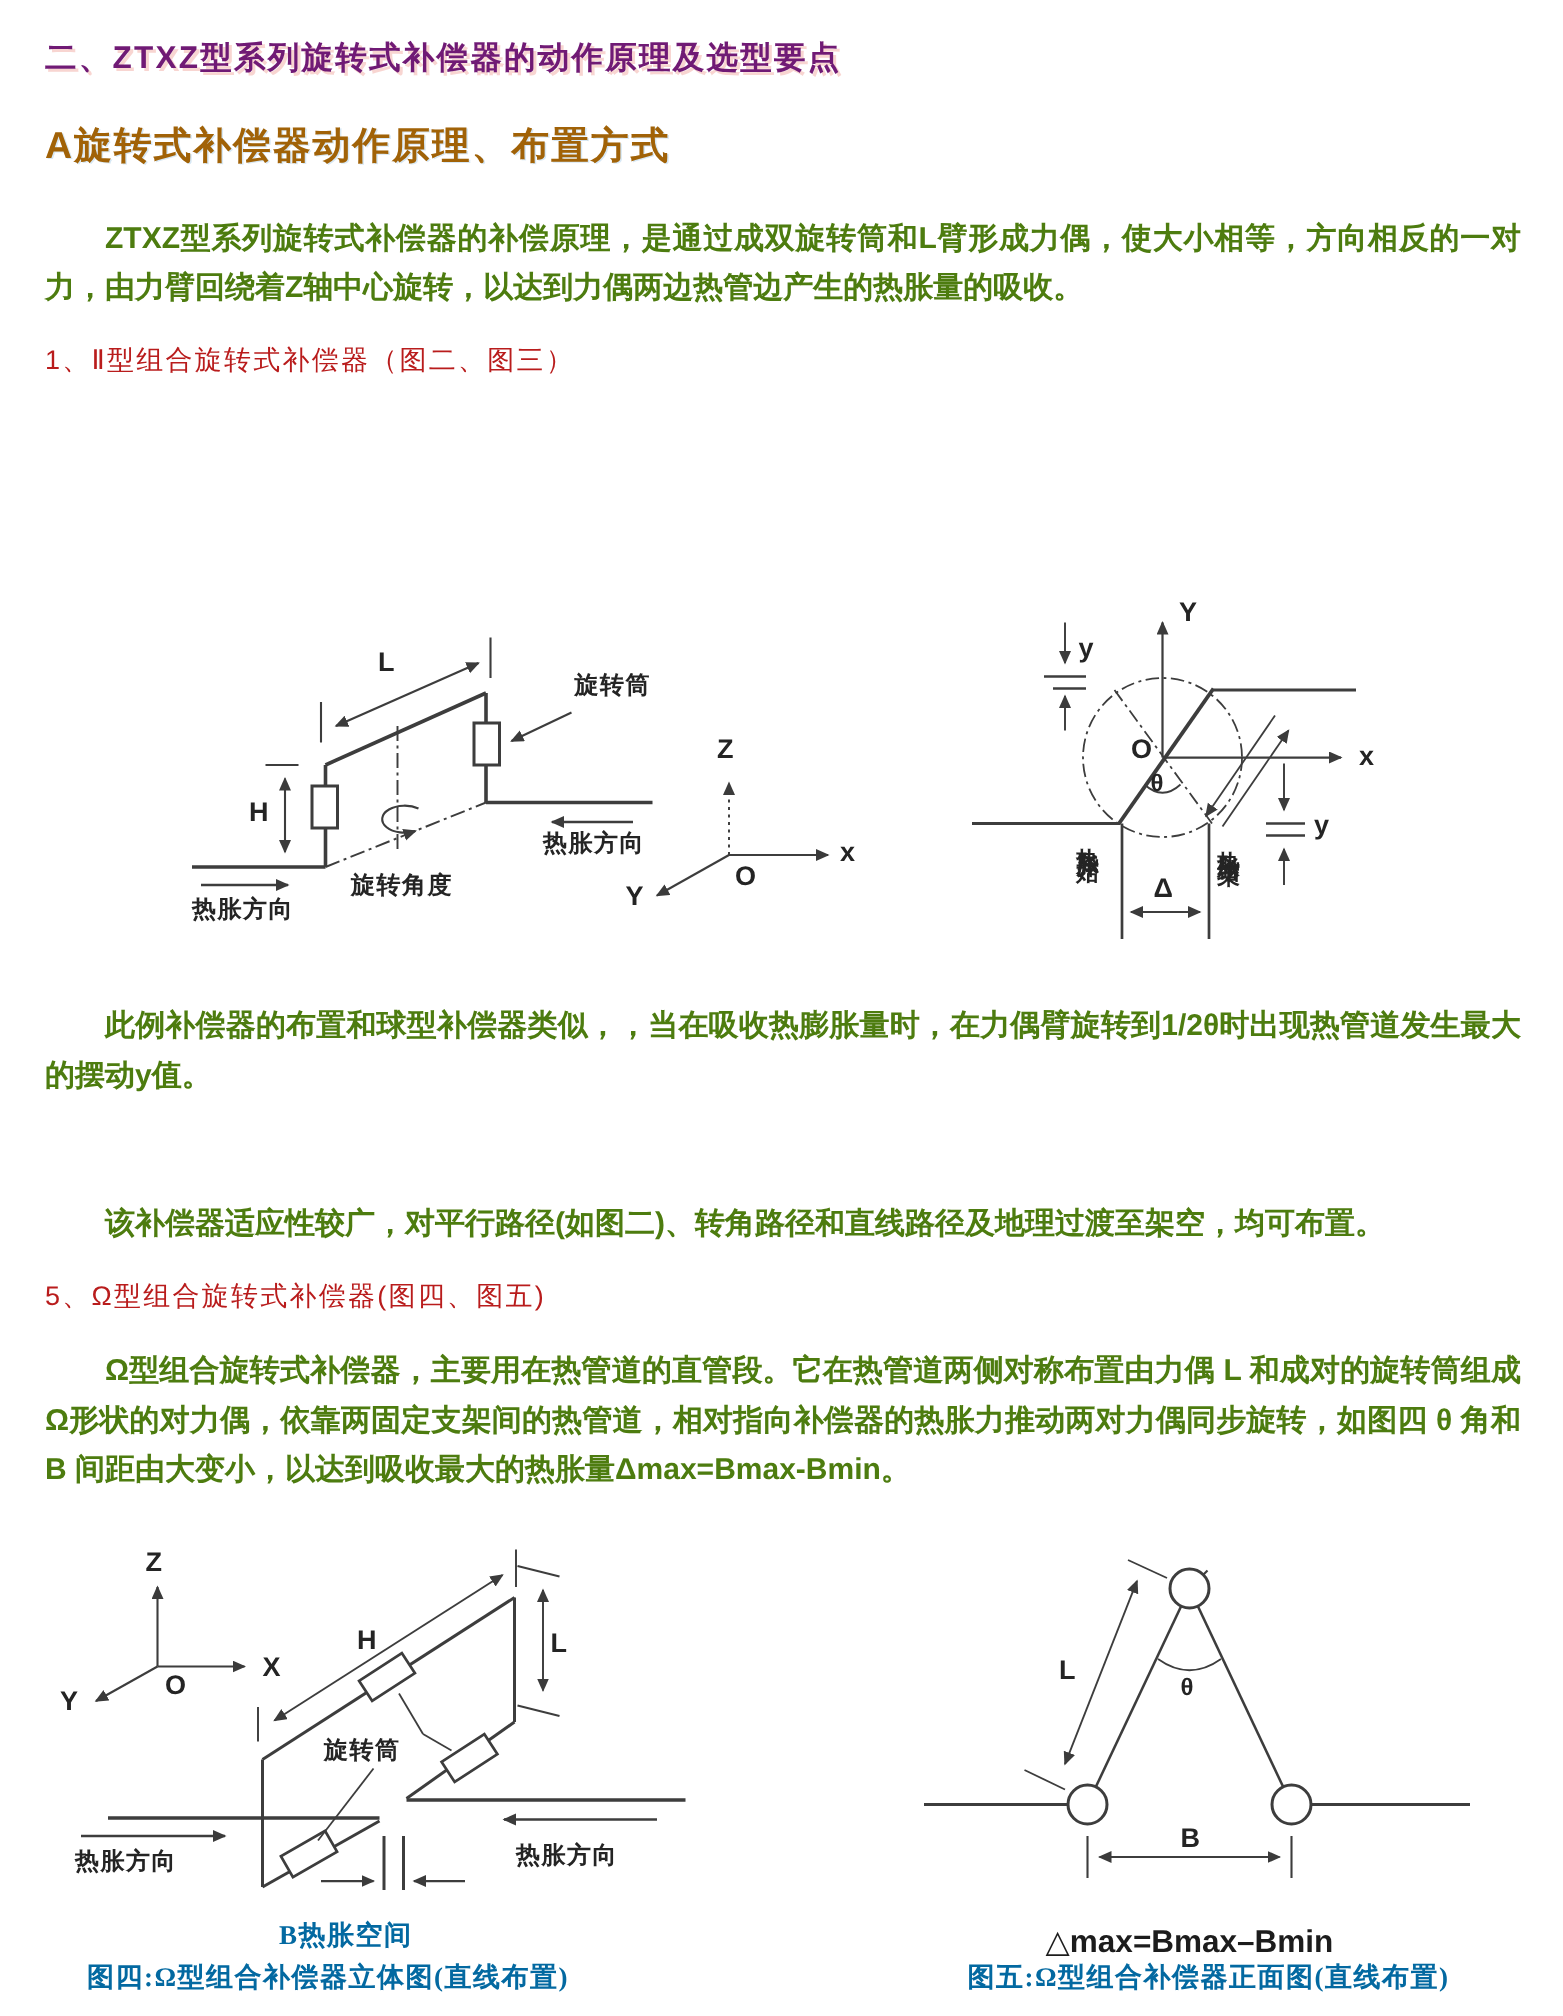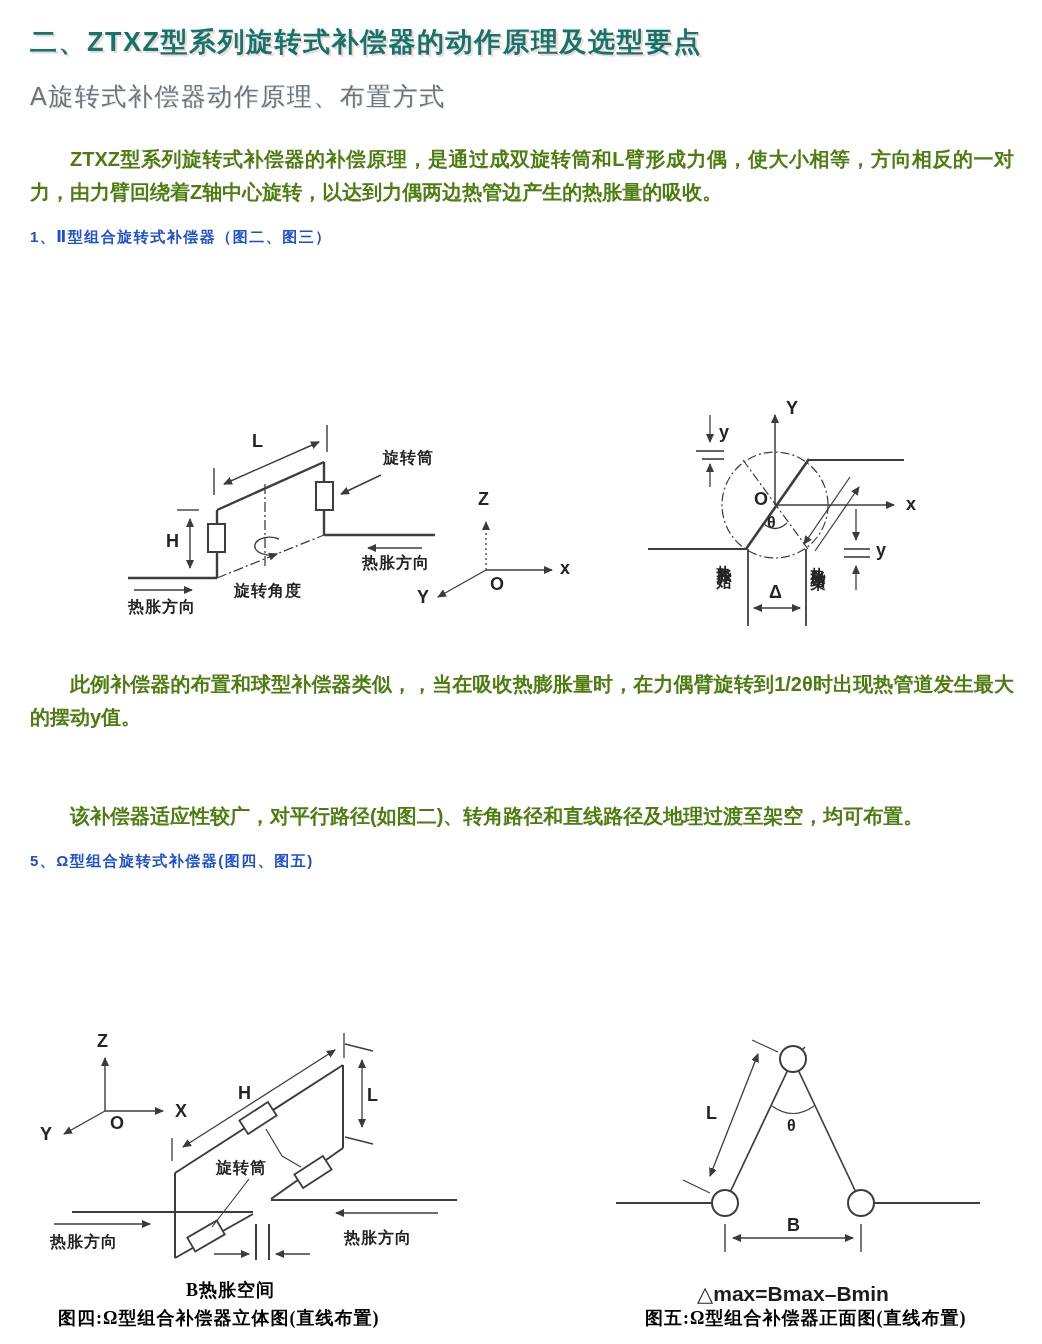--- a/index.html
+++ b/index.html
@@ -1,38 +1,38 @@
 <!DOCTYPE html>
 <html><head>
 <meta charset="utf-8">
 <style>
   * { margin:0; padding:0; box-sizing:border-box; }
   html,body { background:#ffffff; }
   body { font-family:"Liberation Sans","DejaVu Sans",sans-serif; }
   .page { position:relative; width:1042px; height:1344px; background:#fff; overflow:hidden; color:#171717; }
 
-  .h1 { position:absolute; left:30px; top:24px; font-size:27px; font-weight:bold;
-        color:#0f766e; letter-spacing:1.5px; text-shadow:2px 2px 0 rgba(236,136,124,.35); white-space:nowrap; }
-  .h2 { position:absolute; left:30px; top:80px; font-size:25px; font-weight:normal;
-        color:#737373; letter-spacing:1.5px; text-shadow:1px 1px 0 rgba(140,190,225,.35); white-space:nowrap;text-align:center; }
-  .h3 { position:absolute; left:30px; font-size:15px; font-weight:bold; color:#1d4ed8; letter-spacing:1.5px; white-space:nowrap; }
+  .h1 { position:absolute; left:30px; top:24px; font-size:21px; font-weight:bold;
+        color:#701a75; letter-spacing:1.5px; text-shadow:2px 2px 0 rgba(236,136,124,.35); white-space:nowrap; }
+  .h2 { position:absolute; left:30px; top:80px; font-size:25px; font-weight:bold;
+        color:#a16207; letter-spacing:1.5px; text-shadow:1px 1px 0 rgba(140,190,225,.35); white-space:nowrap;text-align:center; }
+  .h3 { position:absolute; left:30px; font-size:18px; font-weight:normal; color:#b91c1c; letter-spacing:1.5px; white-space:nowrap; }
 
   .body-p { position:absolute; left:30px; width:984px; font-size:20px; line-height:33px;
             font-weight:bold; color:#4d7c0f; text-align:justify; text-indent:2em; }
 
   .fig { position:absolute; }
   .fig svg { position:absolute; left:0; top:0; display:block; }
 
   .lbl { position:absolute; font-size:16px; font-weight:bold; color:#242424; white-space:nowrap; line-height:1; }
   .lbl.big { font-size:18px; }
   .lbl.cn17 { font-size:16px; letter-spacing:1px; }
   .vtext { position:absolute; writing-mode:vertical-rl; text-orientation:upright;
            font-size:15px; font-weight:bold; letter-spacing:3px; line-height:1; color:#242424; }
   .caption { position:absolute; font-family:"Liberation Serif","DejaVu Serif",serif;
-             font-weight:bold; font-size:18px; color:#000000; white-space:nowrap; letter-spacing:1px; }
+             font-weight:bold; font-size:18px; color:#0369a1; white-space:nowrap; letter-spacing:1px; }
   .formula { position:absolute; font-size:21px; font-weight:bold; color:#1c1c1c; text-align:center; white-space:nowrap; }
 </style>
 </head>
 <body>
 
 <div class="page">
 
   <div class="h1">二、ZTXZ型系列旋转式补偿器的动作原理及选型要点</div>
   <div class="h2">A旋转式补偿器动作原理、布置方式</div>
   <p class="body-p" style="top:143px">ZTXZ型系列旋转式补偿器的补偿原理，是通过成双旋转筒和L臂形成力偶，使大小相等，方向相反的一对力，由力臂回绕着Z轴中心旋转，以达到力偶两边热管边产生的热胀量的吸收。</p>
@@ -140,20 +140,21 @@
     <span class="lbl big" style="left:101px;top:30px">y</span>
     <span class="lbl big" style="left:258px;top:148px">y</span>
     <span class="vtext" style="left:99px;top:160px">热胀开始</span>
     <span class="vtext" style="left:193px;top:162px">热胀结束</span>
   </div>
 
   <p class="body-p" style="top:668px">此例补偿器的布置和球型补偿器类似，，当在吸收热膨胀量时，在力偶臂旋转到1/2θ时出现热管道发生最大的摆动y值。</p>
   <p class="body-p" style="top:800px">该补偿器适应性较广，对平行路径(如图二)、转角路径和直线路径及地理过渡至架空，均可布置。</p>
 
   <div class="h3" style="top:852px">5、Ω型组合旋转式补偿器(图四、图五)</div>
+  <p class="body-p" style="top:898px">Ω型组合旋转式补偿器，主要用在热管道的直管段。它在热管道两侧对称布置由力偶 L 和成对的旋转筒组成Ω形状的对力偶，依靠两固定支架间的热管道，相对指向补偿器的热胀力推动两对力偶同步旋转，如图四 θ 角和 B 间距由大变小，以达到吸收最大的热胀量Δmax=Bmax-Bmin。</p>
 
   <div class="fig" style="left:0px;top:1008px;width:520px;height:334px">
     <svg width="520" height="334" viewBox="0 0 520 334">
       <defs>
         <marker id="ah4" markerWidth="10" markerHeight="9" refX="8" refY="4" orient="auto-start-reverse" markerUnits="userSpaceOnUse">
           <path d="M0,0 L9,4 L0,8 Z" fill="#3b3b3b"></path>
         </marker>
       </defs>
       <g stroke="#3d3d3d" fill="none">
 

